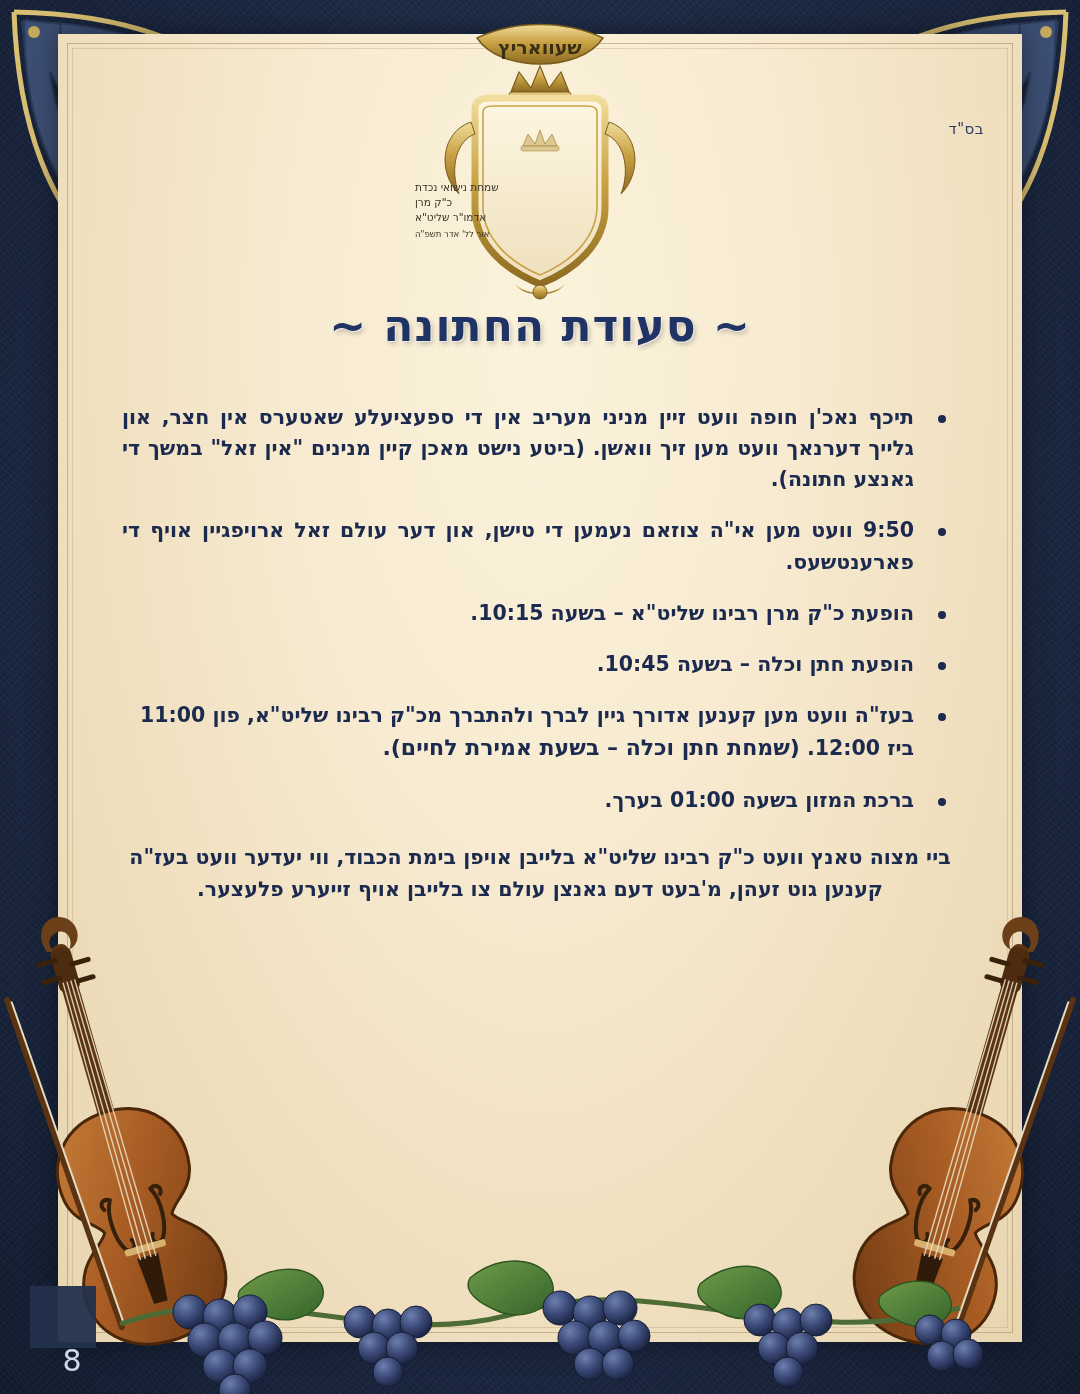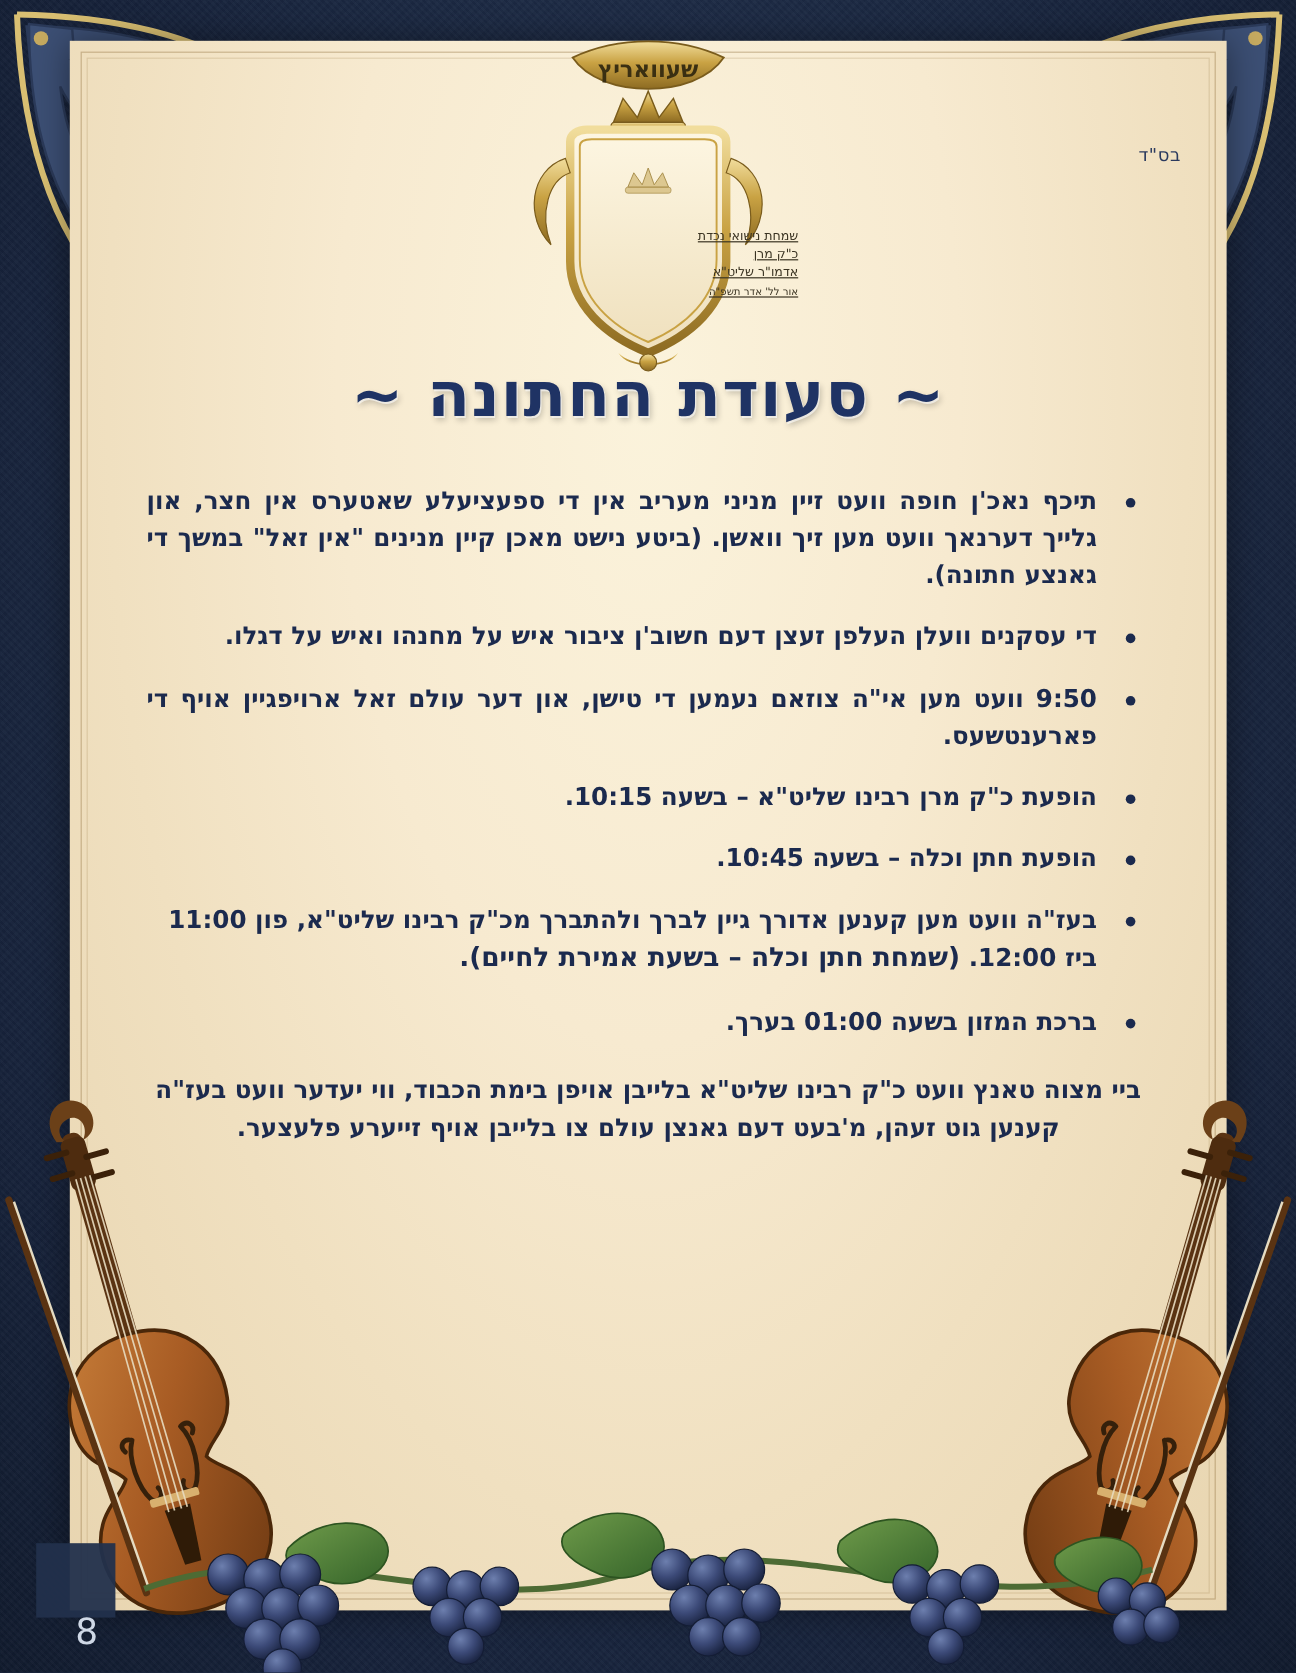--- a/index.html
+++ b/index.html
@@ -77,49 +77,48 @@
     right: 96px;
     font-size: 15px;
     color: #2b3a5e;
     font-family: "DejaVu Sans", sans-serif;
     letter-spacing: 0.5px;
   }
 
   
   .crest {
     position: absolute;
-    top: 22px;
+    top: 12px;
     left: 50%;
     transform: translateX(-50%);
     width: 250px;
     height: 290px;
-    text-align: right;
+    text-align: left;
   }
   .crest svg { position: absolute; top: 0; left: 0; }
   .crest-text {
     position: absolute;
     top: 168px;
     left: 0;
     right: 0;
     line-height: 1.45;
     color: #3a3322;
     font-size: 10.5px;
     font-family: "DejaVu Sans", sans-serif;
-    text-decoration: underline;
   }
   .crest-text div:last-child { font-size: 8.5px; margin-top: 2px; }
 
   
   .title {
     position: absolute;
     top: 300px;
     left: 0;
     right: 0;
     text-align: center;
-    font-size: 52px;
+    font-size: 44px;
     font-weight: bold;
     color: #1f3364;
     font-family: "DejaVu Sans", sans-serif;
     letter-spacing: 1px;
     text-shadow: 1px 1px 0 rgba(255,255,255,0.6), 2px 3px 5px rgba(0,0,0,0.22);
   }
 
   
   .content {
     position: absolute;
@@ -309,21 +308,20 @@
     </div>
   </div>
 
   <div class="bsd">בס"ד</div>
 
   <div class="title">~ סעודת החתונה ~</div>
 
   <div class="content">
     <ul class="items">
         <li><span>תיכף נאכ'ן חופה וועט זיין מניני מעריב אין די ספעציעלע שאטערס אין חצר, און גלייך דערנאך וועט מען זיך וואשן. (ביטע נישט מאכן קיין מנינים "אין זאל" במשך די גאנצע חתונה).</span></li>
-        <li><span>די עסקנים וועלן העלפן זעצן דעם חשוב'ן ציבור איש על מחנהו ואיש על דגלו.</span></li>
         <li><span>9:50 וועט מען אי"ה צוזאם נעמען די טישן, און דער עולם זאל ארויפגיין אויף די פארענטשעס.</span></li>
         <li class="short"><span>הופעת כ"ק מרן רבינו שליט"א – בשעה 10:15.</span></li>
         <li class="short"><span>הופעת חתן וכלה – בשעה 10:45.</span></li>
         <li class="short"><span>בעז"ה וועט מען קענען אדורך גיין לברך ולהתברך מכ"ק רבינו שליט"א, פון 11:00 ביז 12:00.</span> <span class="sub">(שמחת חתן וכלה – בשעת אמירת לחיים).</span></li>
         <li class="short"><span>ברכת המזון בשעה 01:00 בערך.</span></li>
       </ul>
     <div class="closing">ביי מצוה טאנץ וועט כ"ק רבינו שליט"א בלייבן אויפן בימת הכבוד, ווי יעדער וועט בעז"ה קענען גוט זעהן, מ'בעט דעם גאנצן עולם צו בלייבן אויף זייערע פלעצער.</div>
   </div>
 
   <div class="violin violin-left">

